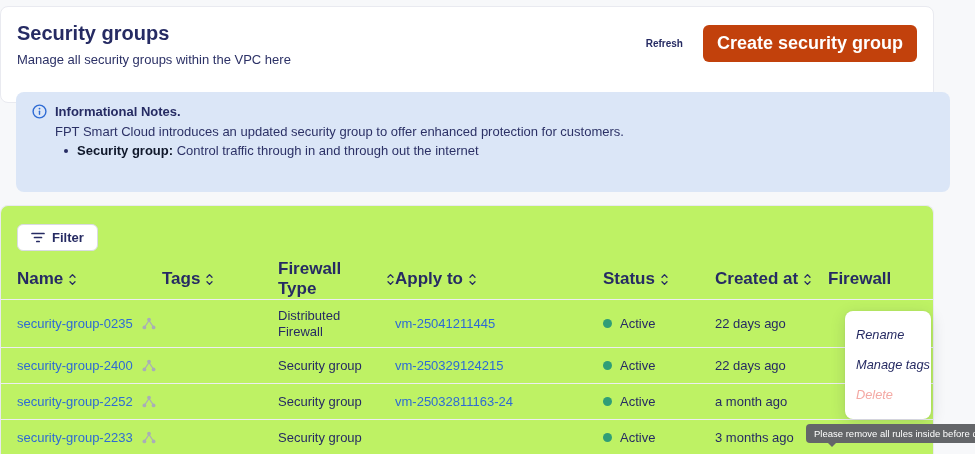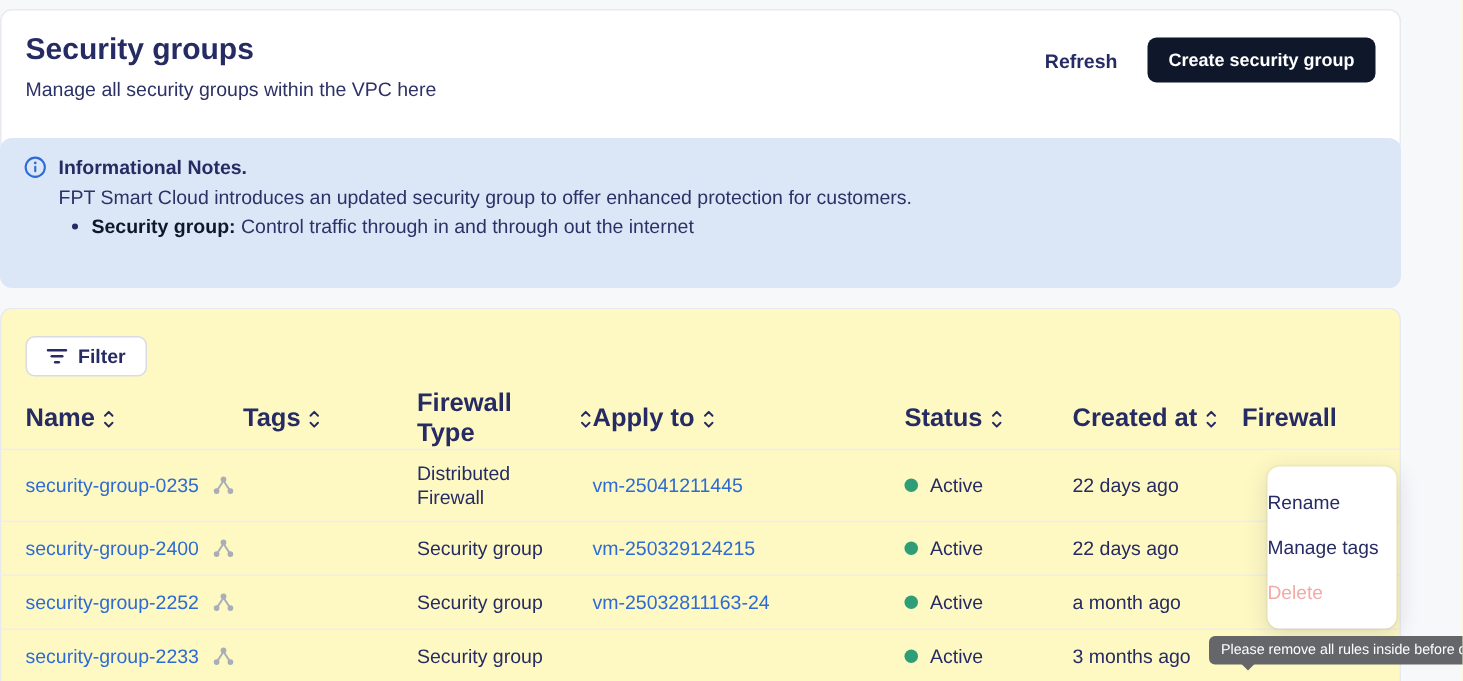--- a/index.html
+++ b/index.html
@@ -15,49 +15,49 @@
   .header-card{
     position:absolute;left:0;top:6px;width:934px;height:97px;
     display:flex;align-items:flex-start;justify-content:space-between;
     padding:14px 16px 1px 16px;
   }
   .page-title{font-size:20px;font-weight:bold;line-height:24px;margin:0;}
   .page-subtitle{font-size:13px;margin-top:7px;color:#2c3166;}
   .header-actions{display:flex;align-items:center;gap:18px;margin-top:4px;}
   .refresh-btn{
     background:none;border:none;font-family:inherit;color:#262b63;
-    font-size:13px;font-weight:bold;cursor:pointer;padding:6px 2px;
+    font-size:10px;font-weight:bold;cursor:pointer;padding:6px 2px;
   }
   .create-btn{
-    background:#0f172a;color:#fff;border:none;border-radius:6px;
-    font-family:inherit;font-size:12px;font-weight:bold;
+    background:#c2410c;color:#fff;border:none;border-radius:6px;
+    font-family:inherit;font-size:18px;font-weight:bold;
     padding:8px 14px;cursor:pointer;
   }
 
   
   .banner{
-    position:absolute;left:0;top:92px;width:934px;height:100px;
+    position:absolute;left:16px;top:92px;width:934px;height:100px;
     background:#dbe6f7;border-radius:8px;box-sizing:border-box;
     padding:12px 16px 0 16px;font-size:13px;color:#2c3166;
   }
   .banner-head{display:flex;align-items:center;gap:8px;}
   .banner-title{font-weight:bold;color:#262b63;}
   .banner-intro{margin:5px 0 0 23px;}
   .banner-list{margin:4px 0 0 23px;padding:0;list-style:none;}
   .banner-list li{position:relative;padding-left:22px;margin-top:3px;}
   .banner-list li .dot{
     position:absolute;left:9px;top:6px;width:4px;height:4px;border-radius:50%;
     background:#262b63;
   }
   .banner-list b{color:#0f172a;}
 
   
   .table-card{
     position:absolute;left:0;top:205px;width:934px;height:249px;
-    background:#fef9c3;border:1px solid #e9eaf0;border-bottom:none;
+    background:#bef264;border:1px solid #e9eaf0;border-bottom:none;
     border-radius:8px 8px 0 0;box-sizing:border-box;
     padding-top:18px;
   }
   .filter-btn{
     margin-left:16px;display:inline-flex;align-items:center;gap:7px;
     background:#fff;border:1px solid #d9dbe3;border-radius:6px;
     font-family:inherit;font-size:13px;font-weight:bold;color:#262b63;
     padding:5px 13px;cursor:pointer;
   }
 
@@ -79,22 +79,22 @@
   .status-cell{display:flex;align-items:center;gap:8px;}
   .status-dot{width:9px;height:9px;border-radius:50%;background:#2f9e77;}
 
   
   .menu{
     position:absolute;left:845px;top:311px;width:86px;box-sizing:border-box;
     background:#fff;border-radius:8px;padding:9px 0;
     box-shadow:0 4px 16px rgba(24,28,70,0.14), 0 0 2px rgba(24,28,70,0.08);
   }
   .menu-item{
-    height:30px;line-height:30px;font-size:12.8px;
-    color:#262b63;cursor:pointer;white-space:nowrap;
+    height:30px;line-height:30px;padding-left:11px;font-size:12.8px;
+    color:#262b63;cursor:pointer;white-space:nowrap;font-style:italic;
   }
   .menu-item.disabled{color:#f4a9a4;cursor:not-allowed;}
 
   
   .tooltip{
     position:absolute;left:806px;top:424px;height:19px;line-height:19px;
     background:#646669;color:#fff;border-radius:4px;padding:0 8px;
     font-size:9.5px;white-space:nowrap;
   }
   .tooltip-caret{

